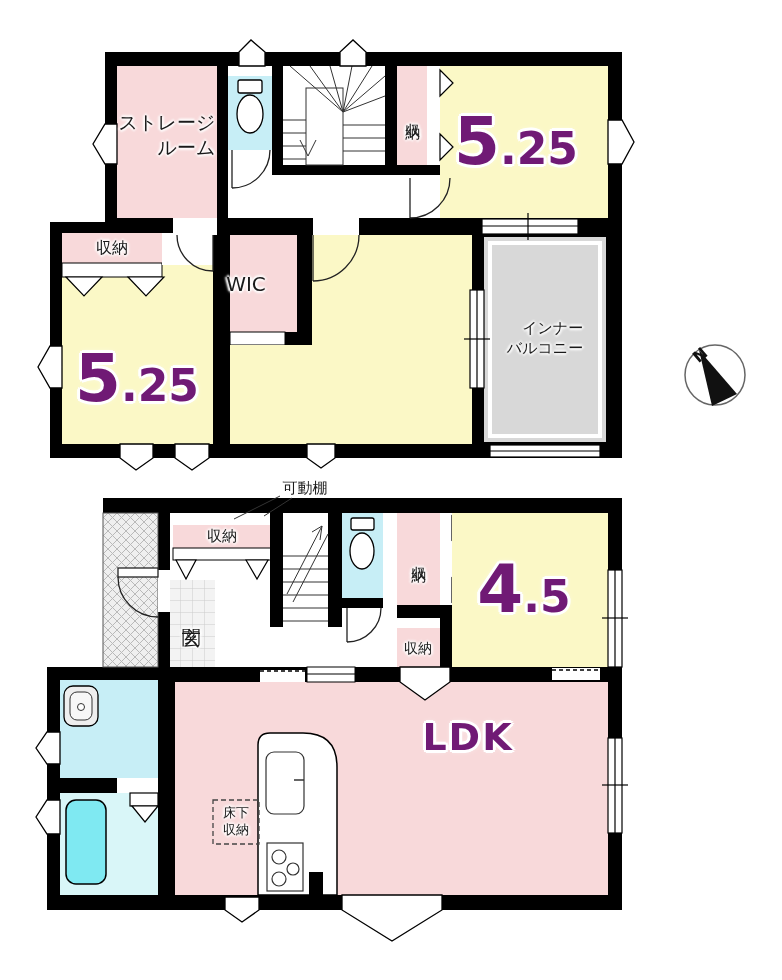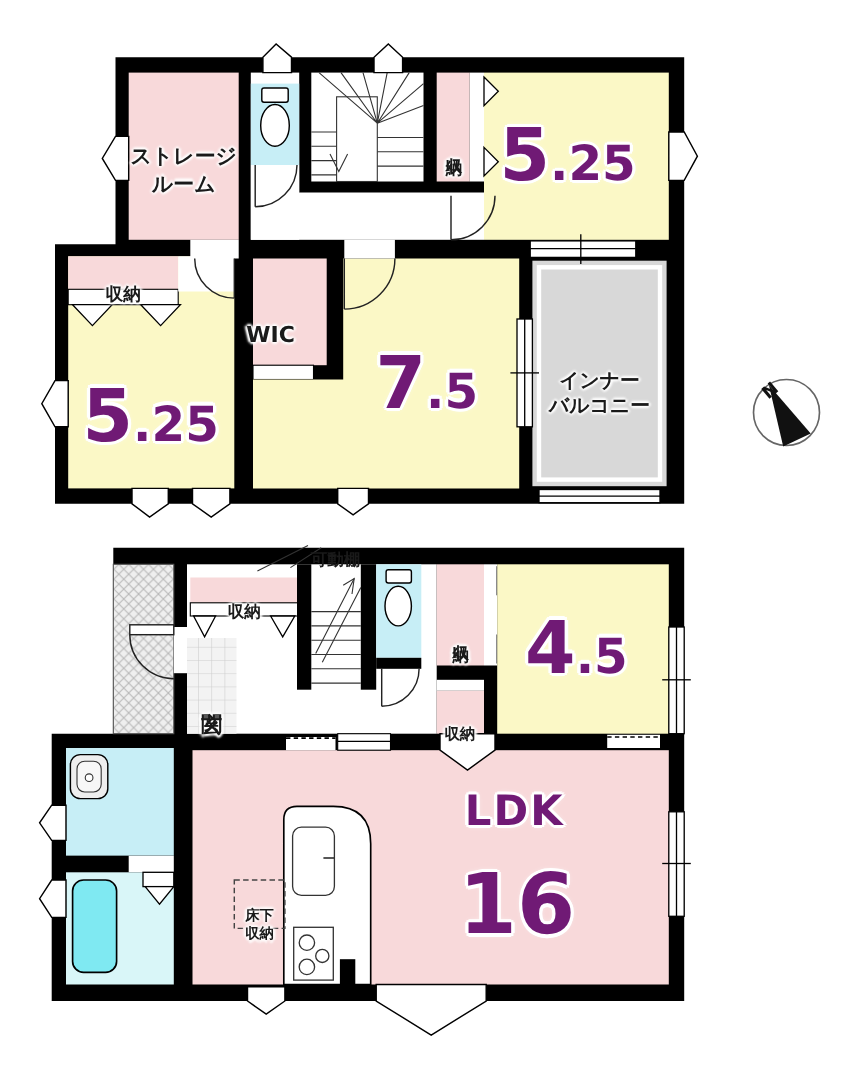--- a/index.html
+++ b/index.html
@@ -1,31 +1,31 @@
 <!DOCTYPE html>
 <html><head>
 <meta charset="utf-8">
 <style>
   html,body{margin:0;padding:0;background:#ffffff;}
   #stage{position:relative;width:782px;height:980px;background:#fff;overflow:hidden;
          font-family:"DejaVu Sans","Liberation Sans",sans-serif;}
   #plan-svg{position:absolute;left:0;top:0;}
-  .lbl{position:absolute;transform:translate(-50%,-50%);color:#1a1a1a;font-weight:bold;
-       white-space:pre-line;text-align:center;line-height:1.3;
-       text-shadow:-2px 0 2px #fff,2px 0 2px #fff,0 -2px 2px #fff,0 2px 2px #fff,0 0 4px #fff;margin-top:20px;}
+  .lbl{position:absolute;transform:translate(-50%,-50%);color:#1a1a1a;font-weight:normal;
+       white-space:pre-line;text-align:right;line-height:1.3;
+       text-shadow:-2px 0 2px #fff,2px 0 2px #fff,0 -2px 2px #fff,0 2px 2px #fff,0 0 4px #fff;}
   .lbl-vert{writing-mode:vertical-rl;text-orientation:upright;letter-spacing:2px;}
   .size-num{position:absolute;transform:translate(-50%,-50%);font-weight:bold;color:#701a75;
        white-space:nowrap;
        text-shadow:-3px 0 0 #fff,3px 0 0 #fff,0 -3px 0 #fff,0 3px 0 #fff,
                    -2px -2px 0 #fff,2px -2px 0 #fff,-2px 2px 0 #fff,2px 2px 0 #fff,0 0 6px #fff;}
   .num-int{font-size:66px;}
   .num-dec{font-size:44px;}
   .ldk-word{font-size:38px;letter-spacing:2px;}
   .ldk-num{font-size:76px;}
-  .fs19{font-size:19px;} .fs18{font-size:18px;} .fs16{font-size:16px;}
+  .fs19{font-size:19px;} .fs18{font-size:15px;} .fs16{font-size:16px;}
   .fs15{font-size:15px;} .fs14{font-size:14px;} .fs13{font-size:13px;} .fs20{font-size:20px;}
   .compass-n{position:absolute;transform:translate(-50%,-50%) rotate(-40deg);
        font-weight:bold;font-size:16px;color:#111;text-shadow:none;}
 </style>
 </head>
 <body>
 
 <div id="stage">
 <svg id="plan-svg" width="782" height="980" viewBox="0 0 782 980">
   <defs>
@@ -228,28 +228,26 @@
   </g>
 </svg>
 
 <div class="lbl fs19" style="left:167px;top:135px;">ストレージ
 ルーム</div>
 <div class="lbl lbl-vert fs15" style="left:412px;top:113px;">収納</div>
 <div class="size-num" style="left:516px;top:141px;"><span class="num-int">5</span><span class="num-dec">.25</span></div>
 <div class="lbl fs16" style="left:112px;top:248px;">収納</div>
 <div class="size-num" style="left:137px;top:378px;"><span class="num-int">5</span><span class="num-dec">.25</span></div>
 <div class="lbl fs20" style="left:246px;top:284px;">WIC</div>
-<div class="size-num" style="left:388px;top:348px;"><span class="num-int">7</span><span class="num-dec">.5</span></div>
 <div class="lbl fs18" style="left:545px;top:338px;">インナー
 バルコニー</div>
 <div class="compass-n" style="left:700px;top:355px;">N</div>
 
 <div class="lbl fs15" style="left:305px;top:489px;text-shadow:none;">可動棚</div>
 <div class="lbl fs15" style="left:222px;top:537px;">収納</div>
 <div class="lbl lbl-vert fs19" style="left:192px;top:614px;">玄関</div>
 <div class="lbl lbl-vert fs15" style="left:418px;top:556px;">収納</div>
 <div class="size-num" style="left:524px;top:589px;"><span class="num-int">4</span><span class="num-dec">.5</span></div>
 <div class="lbl fs14" style="left:418px;top:648px;">収納</div>
 <div class="size-num ldk-word" style="left:468px;top:737px;">LDK</div>
-<div class="size-num ldk-num" style="left:470px;top:822px;">16</div>
 <div class="lbl fs13" style="left:236px;top:822px;">床下
 収納</div>
 </div>
 
 </body></html>

